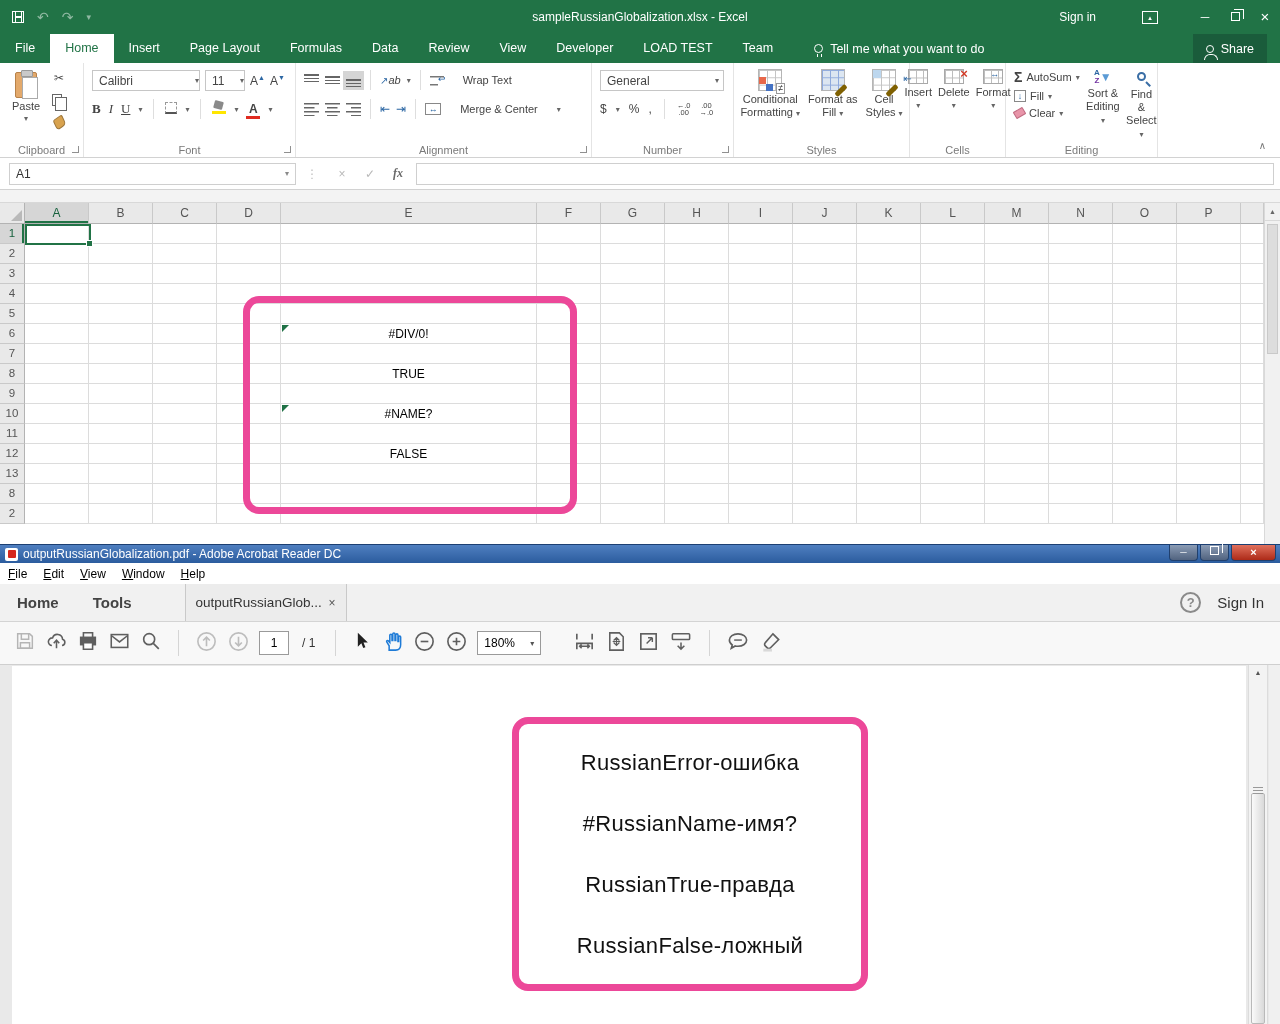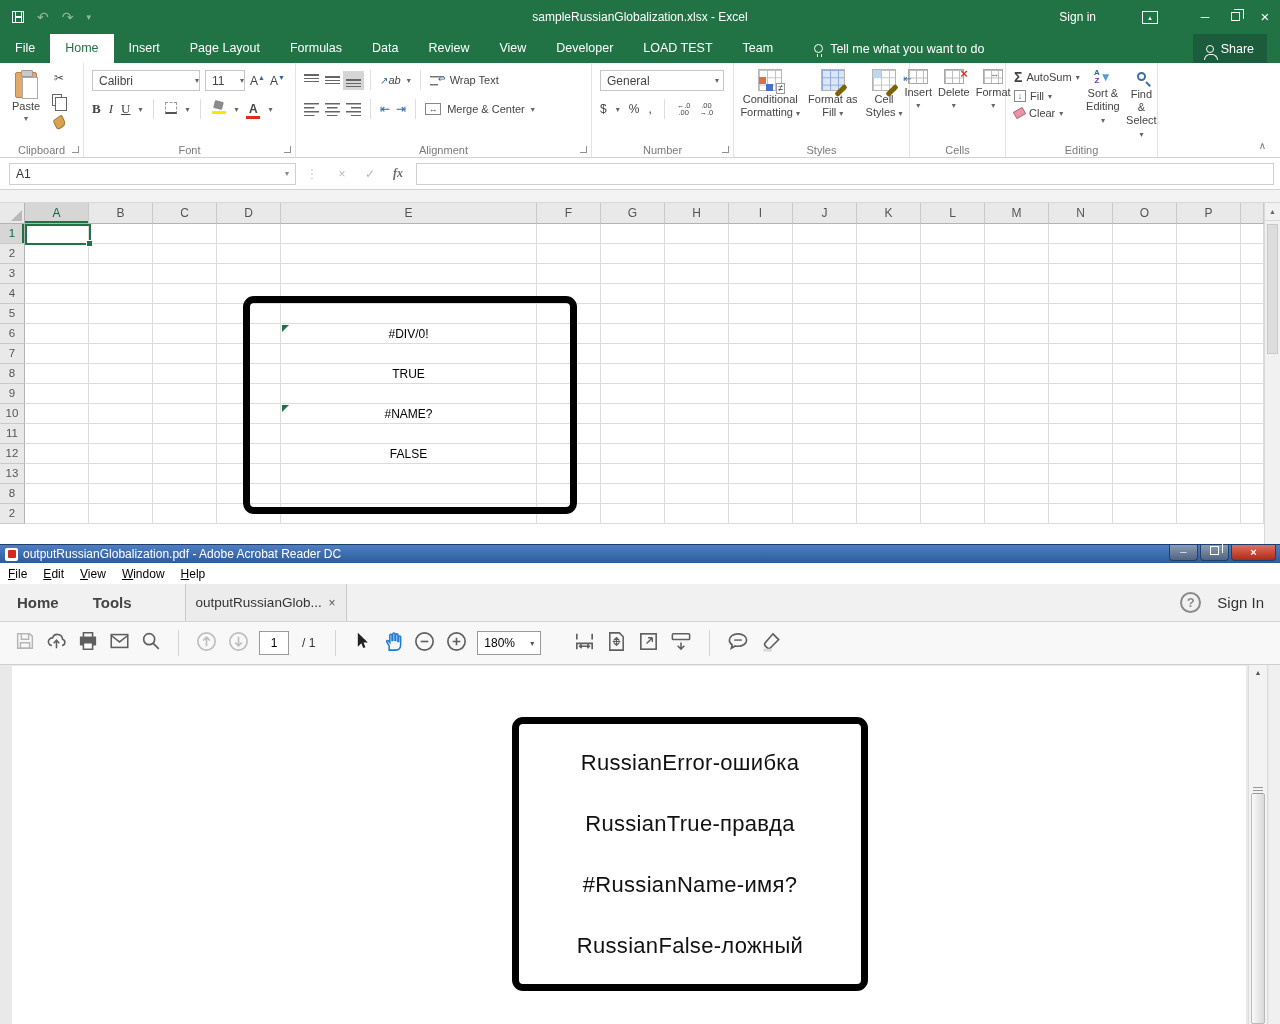--- a/index.html
+++ b/index.html
@@ -32,21 +32,21 @@
   .share-btn { position:absolute; right:13px; top:0; height:29px; background:#1a5c3b; display:flex; align-items:center; gap:7px; padding:0 13px; font-size:12.5px; }
   .ic-person { width:8px; height:8px; border:1.5px solid #fff; border-radius:50%; position:relative; display:inline-block; }
   .ic-person::after { content:""; position:absolute; top:8px; left:-3px; width:12px; height:5px; border:1.5px solid #fff; border-bottom:none; border-radius:6px 6px 0 0; }
 
   
   .xl-ribbon { height:95px; background:#fff; border-bottom:1px solid #d2d2d2; display:flex; color:#444; position:relative; }
   .rg { position:relative; border-right:1px solid #e4e4e4; height:94px; flex:none; }
   .rg-label { position:absolute; bottom:1px; left:0; right:0; text-align:center; font-size:11px; color:#7a7a7a; }
   .dlg { position:absolute; right:4px; bottom:4px; width:7px; height:7px; border-right:1.5px solid #909090; border-bottom:1.5px solid #909090; }
   .dd { font-size:8px; color:#666; }
-  .rbtn { display:inline-flex; align-items:center; gap:6px; font-size:11px; color:#444; }
+  .rbtn { display:inline-flex; align-items:center; gap:19px; font-size:11px; color:#444; }
   .mini { display:inline-flex; align-items:center; justify-content:center; min-width:18px; height:18px; font-size:12px; }
 
   .paste-btn { position:absolute; left:5px; top:5px; width:42px; height:74px; display:flex; flex-direction:column; align-items:center; font-size:11px; gap:2px; padding-top:4px; }
   .ic-clipboard { width:22px; height:26px; background:#e3a96b; border:1px solid #b8824a; border-radius:2px; position:relative; }
   .ic-clipboard::before { content:""; position:absolute; left:5px; top:-3px; width:10px; height:5px; background:#c9c9c9; border:1px solid #9a9a9a; border-radius:1px; }
   .ic-clipboard::after { content:""; position:absolute; left:6px; top:4px; width:14px; height:20px; background:#fff; border:1px solid #aaa; }
   .clip-mini { position:absolute; left:50px; top:6px; display:flex; flex-direction:column; gap:4px; }
   .ic-copy { width:10px; height:12px; border:1.2px solid #666; position:relative; display:inline-block; background:#fff; }
   .ic-copy::before { content:""; position:absolute; left:2px; top:2px; width:10px; height:12px; border:1.2px solid #666; background:#fff; }
   .ic-painter { width:11px; height:11px; background:#d8a24e; border:1px solid #9c753a; transform:rotate(-35deg) skewX(-10deg); border-radius:2px 2px 4px 4px; }
@@ -129,21 +129,21 @@
   .rh { width:25px; background:#e9e9e9; border-right:1px solid #b3b3b3; border-bottom:1px solid #c9c9c9; font-size:11.5px; color:#555; text-align:center; line-height:19px; flex:none; }
   .rh.hl { background:#d6d6d6; color:#17613d; box-shadow:inset -2px 0 0 #217346; }
   .cell { border-right:1px solid #dcdcdc; border-bottom:1px solid #dcdcdc; flex:none; font-size:12px; color:#000; display:flex; align-items:center; justify-content:center; position:relative; }
   .tri { position:absolute; left:1px; top:1px; width:0; height:0; border-top:7px solid #1e7145; border-right:7px solid transparent; }
   .a1sel { position:absolute; left:25px; top:21px; width:66px; height:21px; border:2px solid #217346; background:transparent; }
   .a1sel::after { content:""; position:absolute; right:-4px; bottom:-4px; width:5px; height:5px; background:#217346; border:1px solid #fff; }
   .xl-scroll { position:absolute; right:0; top:0; width:16px; height:341px; background:#f1f1f1; border-left:1px solid #d9d9d9; }
   .xl-scroll .up { height:18px; border-bottom:1px solid #d9d9d9; text-align:center; font-size:7px; color:#666; line-height:18px; }
   .xl-scroll .thumb { margin:3px 2px; height:130px; background:#dddddd; border:1px solid #c9c9c9; }
 
-  .red-rect { position:absolute; border:7px solid #000000; border-radius:11px; }
+  .red-rect { position:absolute; border:7px solid #ec4899; border-radius:16px; }
   .xl-red { left:243px; top:93px; width:334px; height:218px; }
 
   
   .acrobat { position:absolute; top:544px; left:0; width:1280px; height:480px; background:#e9e9e9; }
   .pdf-titlebar { height:19px; background:linear-gradient(#4f7fc0,#2b5c9e); display:flex; align-items:center; color:#fff; font-size:12px; padding-left:5px; position:relative; border-top:1px solid #1c3f72; }
   .pdf-ico { width:13px; height:13px; background:#fff; border-radius:2px; margin-right:5px; position:relative; flex:none; }
   .pdf-ico::after { content:""; position:absolute; left:2.5px; top:2.5px; width:8px; height:8px; background:#d6281e; border-radius:1px; }
   .pdf-winbtns { position:absolute; right:4px; top:0; display:flex; }
   .pwb { height:16px; border:1px solid #20406e; border-top:none; border-radius:0 0 4px 4px; background:linear-gradient(#8b9cb5,#51637f); color:#fff; text-align:center; font-size:9px; line-height:14px; width:29px; margin-left:2px; }
   .pwb.close { width:45px; background:linear-gradient(#e0705c,#ad2a18); font-weight:bold; font-size:11px; }
@@ -884,22 +884,22 @@
       <span><svg width="24" height="23" viewBox="0 0 24 24" fill="none" stroke="#5f5f5f" stroke-width="1.7">
             <path d="m14 4 6 6-8.5 8.5a2.3 2.3 0 0 1-3.4.1L6 16.5a2.3 2.3 0 0 1 .1-3.4z"></path>
             <path d="M4 21h9" stroke="#d9d9d9" stroke-width="3"></path>
           </svg></span>
     </div>
 
     <div class="pdf-content">
       <div class="pdf-page">
         <div class="red-rect pdf-red" id="pdf-redbox">
             <div class="pdf-line">RussianError-ошибка</div>
+            <div class="pdf-line">#RussianName-имя?</div>
             <div class="pdf-line">RussianTrue-правда</div>
-            <div class="pdf-line">#RussianName-имя?</div>
             <div class="pdf-line">RussianFalse-ложный</div>
           </div>
       </div>
       <div class="pdf-scroll">
         <div class="up">▲</div>
         <div class="thumb"></div>
         <div class="grip"></div>
       </div>
       <div class="pdf-rightstrip"></div>
     </div>

